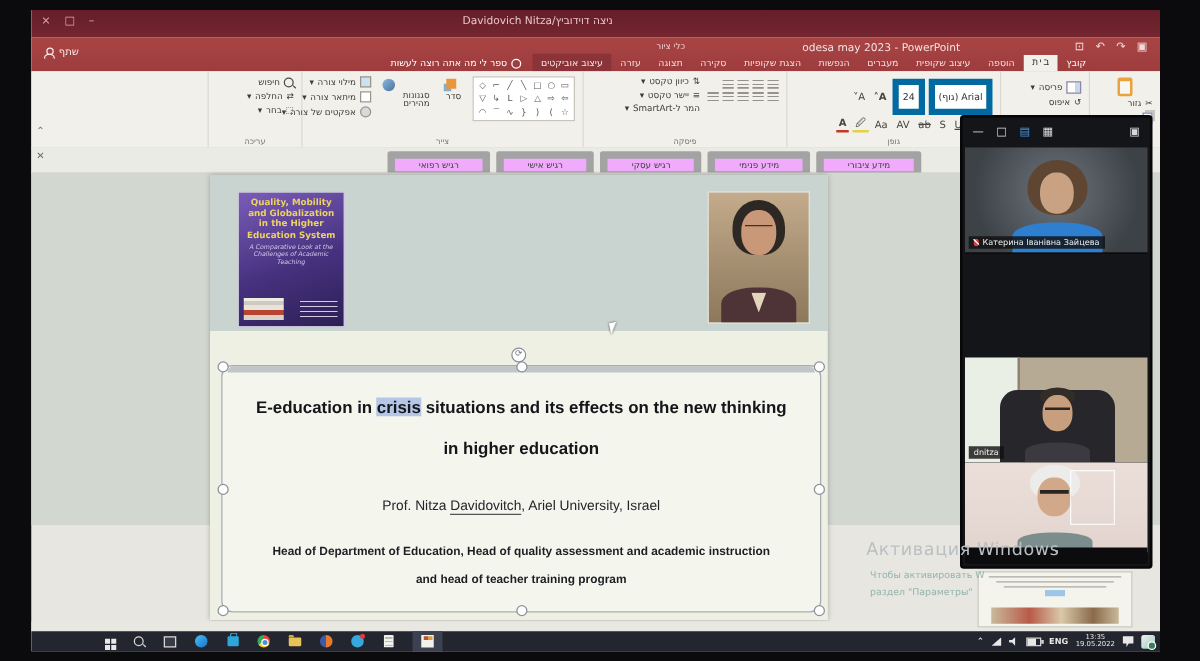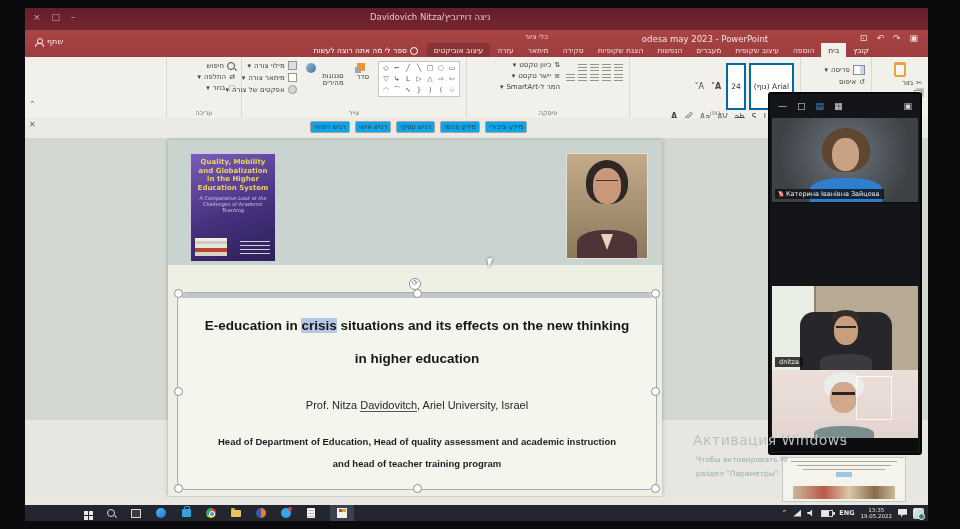--- a/index.html
+++ b/index.html
@@ -16,31 +16,31 @@
   .share{position:absolute;left:10px;top:7px;display:flex;align-items:center;gap:4px;color:#fbeaea;font-size:8px;}
   .picon{width:8px;height:8px;position:relative;display:inline-block;}
   .picon::before{content:"";position:absolute;left:2px;top:0;width:4px;height:4px;border:1px solid #fbeaea;border-radius:50%;}
   .picon::after{content:"";position:absolute;left:0;bottom:-1px;width:7px;height:3px;border:1px solid #fbeaea;border-bottom:none;border-radius:4px 4px 0 0;}
   .qat{position:absolute;top:3px;right:10px;display:flex;gap:9px;color:#f2d8d8;font-size:9px;line-height:10px;}
   .doctitle{position:absolute;top:4px;left:590px;width:180px;text-align:center;font-size:8.5px;color:#f6e2e2;white-space:nowrap;}
   .ctxlabel{position:absolute;top:3px;left:500px;font-size:7px;color:#f3cfcf;}
   #tabs{position:absolute;bottom:0;right:52px;display:flex;direction:rtl;align-items:flex-end;height:16px;}
   .tab{padding:3px 7px 2px;font-size:7.5px;color:#f3dcdc;white-space:nowrap;}
   .tab.file{color:#ffffff;font-weight:normal;}
-  .tab.active{background:#f2f0ea;color:#333;}
+  .tab.active{background:#f2f0ea;color:#333;font-family:Liberation Mono, monospace;}
   .tab.ctx{background:#8a3338;color:#f8e4e4;}
   .tellme{display:flex;align-items:center;gap:3px;padding:3px 9px 2px;font-size:7.5px;color:#fff;white-space:nowrap;}
   .bulb{width:6px;height:6px;border:1px solid #fff;border-radius:50%;display:inline-block;}
   
   #ribbon{position:absolute;left:0;top:49px;width:903px;height:61px;background:#f2f0ea;border-bottom:1px solid #cfccc4;}
   #ribbon-inner{position:absolute;inset:0;display:flex;direction:rtl;}
   .grp{position:relative;border-left:1px solid #ddd9d0;padding:4px 6px 11px;flex:none;}
   .glabel{position:absolute;bottom:1px;left:0;right:0;text-align:center;font-size:6.5px;color:#7a766e;}
   .frow{display:flex;direction:rtl;align-items:center;gap:3px;margin-top:2px;}
-  .fsel{background:#fff;border:2px solid #0369a1;font-size:7.5px;padding:16px 3px;height:11px;line-height:11px;color:#333;white-space:nowrap;}
+  .fsel{background:#fff;border:5px solid #0369a1;font-size:7.5px;padding:4px 3px;height:11px;line-height:11px;color:#333;white-space:nowrap;}
   .g{font-size:8px;color:#4a4742;padding:0 2px;line-height:10px;}
   .gb{font-weight:bold}.gi{font-style:italic}.gu{text-decoration:underline}.gs{text-decoration:line-through}
   .fcolor{border-bottom:2px solid #c0392b;}
   .fhl{border-bottom:2px solid #e4d14b;}
   .ibox{width:9px;height:8px;background:repeating-linear-gradient(0deg,#76736b 0 1px,transparent 1px 3px);opacity:.75;display:inline-block;}
   .stack3{display:flex;flex-direction:column;justify-content:flex-start;gap:3px;font-size:7px;color:#3f3c37;direction:rtl;}
   .stack3 .srow{display:flex;align-items:center;gap:3px;white-space:nowrap;}
   .sico{width:7px;height:7px;display:inline-block;border:1px solid #9a968c;background:#cfe0ee;}
   .shapes{display:grid;grid-template-columns:repeat(7,10px);grid-auto-rows:10px;gap:1px;background:#fff;border:1px solid #c9c5bc;padding:1px 2px;font-size:7px;color:#5a5750;align-items:center;justify-items:center;}
   .btn2{display:flex;flex-direction:column;align-items:flex-end;font-size:7px;color:#3f3c37;gap:0;padding:0 4px;margin-top:2px;white-space:nowrap;}
@@ -48,21 +48,21 @@
   .qs-ico{width:10px;height:10px;border-radius:50%;background:linear-gradient(135deg,#8cbade,#49729e);}
   .mag{width:6px;height:6px;border:1.2px solid #4a4742;border-radius:50%;position:relative;display:inline-block;}
   .mag::after{content:"";position:absolute;width:3px;height:1.2px;background:#4a4742;transform:rotate(45deg);right:-2.5px;bottom:-1px;}
   .clip-ico{width:12px;height:15px;background:#e8a33d;border-radius:2px;position:relative;margin:1px auto 2px;}
   .clip-ico::after{content:"";position:absolute;left:2px;top:3px;width:8px;height:10px;background:#f8f6f0;}
   .copy-ico{width:6px;height:7px;border:1px solid #8a87a8;background:#fff;box-shadow:2px -2px 0 #c9c6bd;display:inline-block;}
   .lay-ico{width:10px;height:8px;border:1px solid #8a87a8;background:linear-gradient(90deg,#fff 60%,#c8d8e8 60%);display:inline-block;}
   
   #sensbar{position:absolute;left:0;top:110px;width:903px;height:20px;background:#ebebe5;border-bottom:1px solid #d6d4cc;}
   #sensrow{position:absolute;left:285px;top:3px;display:flex;direction:rtl;gap:5px;}
-  .sbtn{background:#0ea5e9;border:1px solid #a3a3a3;border-radius:2px;font-size:7px;color:#3d3d3b;padding:1px 3px;white-space:nowrap;}
+  .sbtn{background:#f0abfc;border:6px solid #a3a3a3;border-radius:2px;font-size:7px;color:#3d3d3b;padding:1px 19px;white-space:nowrap;}
   .pane-ctl{position:absolute;color:#6a6a66;font-size:8px;line-height:8px;}
   
   #canvas{position:absolute;left:0;top:130px;width:903px;height:282px;background:#d2d8d0;}
   #slide{position:absolute;left:143px;top:2px;width:494px;height:356px;background:linear-gradient(180deg,#c9d3cf 0 35%,#eef0e4 35%);box-shadow:0 0 4px rgba(0,0,0,.25);}
   
   #book1{position:absolute;left:22px;top:13px;width:86px;height:109px;background:linear-gradient(160deg,#7a5cb8,#46317e 55%,#2c2055);border:1px solid #cfc8e0;padding:4px 3px;box-sizing:border-box;}
   #book1 .bt{font-size:7px;font-weight:bold;color:#ecd263;text-align:center;line-height:8.5px;}
   #book1 .bs{font-size:5px;font-style:italic;color:#d3c6ea;text-align:center;margin-top:3px;line-height:6px;}
   .bstack{position:absolute;left:4px;bottom:5px;width:32px;height:22px;background:
       linear-gradient(0deg,#d8d2c8 0 4px,#b8452f 4px 8px,#e8e4dc 8px 12px,#cfcac0 12px 15px,#efece4 15px 18px,transparent 18px);}
@@ -194,21 +194,21 @@
     <div class="ctxlabel">כלי ציור</div>
     <div id="tabs">
       <span class="tab file">קובץ</span>
       <span class="tab active">בית</span>
       <span class="tab">הוספה</span>
       <span class="tab">עיצוב שקופית</span>
       <span class="tab">מעברים</span>
       <span class="tab">הנפשות</span>
       <span class="tab">הצגת שקופיות</span>
       <span class="tab">סקירה</span>
-      <span class="tab">מיתאר</span>
+      <span class="tab">תצוגה</span>
       <span class="tab">עזרה</span>
       <span class="tab ctx">עיצוב אוביקטים</span>
       <span class="tellme">
         <span class="bulb"></span>
         <span>ספר לי מה אתה רוצה לעשות</span>
       </span>
     </div>
   </div>
 
   <div id="ribbon">

